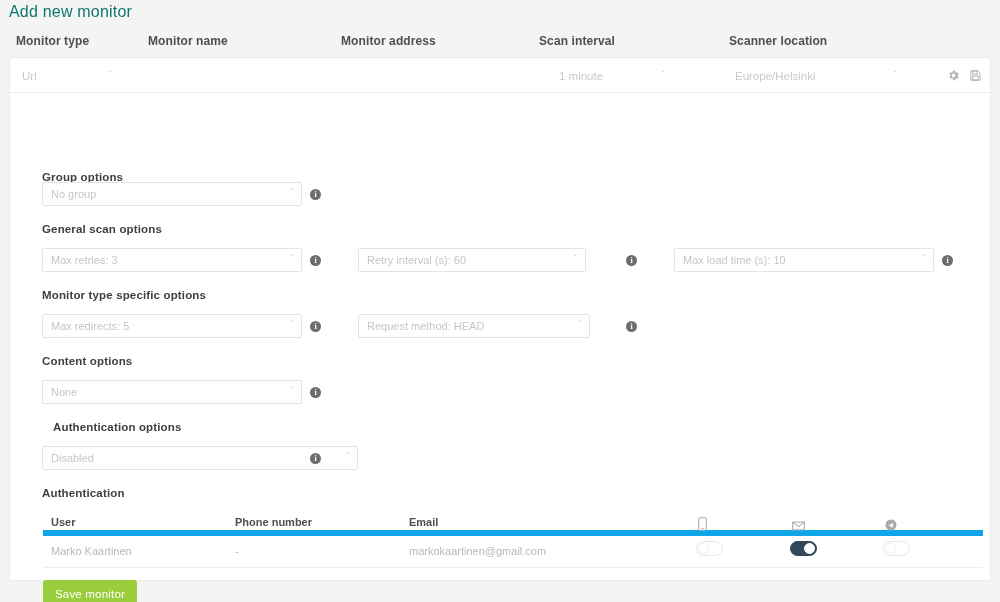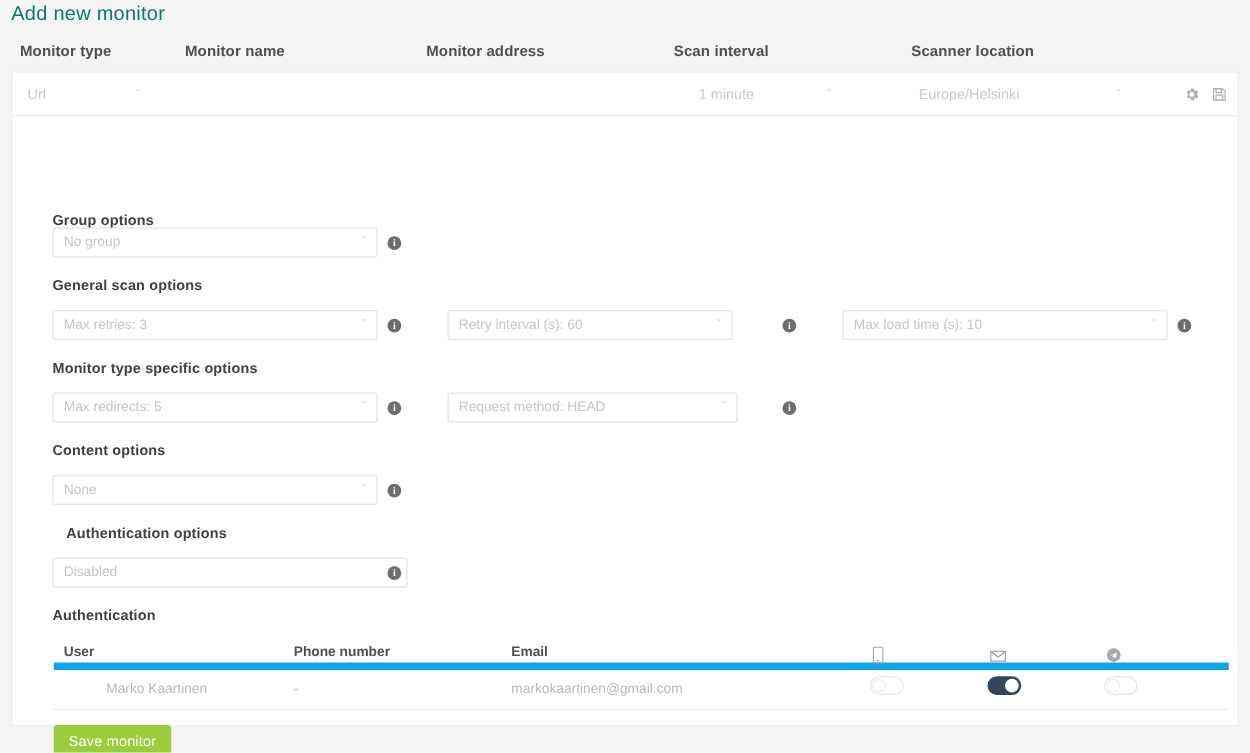--- a/index.html
+++ b/index.html
@@ -278,21 +278,21 @@
           <span class="chev">ˇ</span>
         </div>
         <div class="info-icon" style="left: 616px; top: 228px;">i</div>
         <div class="section-label" style="left: 32px; top: 262px;">Content options</div>
         <div class="select" style="left: 32px; top: 287px; width: 260px;">
           <span>None</span>
           <span class="chev">ˇ</span>
         </div>
         <div class="info-icon" style="left: 300px; top: 294px;">i</div>
         <div class="section-label" style="left: 43px; top: 328px;">Authentication options</div>
-        <div class="select" style="left: 32px; top: 353px; width: 284px;">
+        <div class="select" style="left: 32px; top: 353px; width: 316px;">
           <span>Disabled</span>
           <span class="chev">ˇ</span>
         </div>
         <div class="info-icon" style="left: 300px; top: 360px;">i</div>
         <div class="section-label" style="left: 32px; top: 394px;">Authentication</div>
         <div class="notif-table" style="top: 423px;">
           <div class="notif-head">
             <div class="th" style="left: 8px;">User</div>
             <div class="th" style="left: 192px;">Phone number</div>
             <div class="th" style="left: 366px;">Email</div>
@@ -303,21 +303,21 @@
             <div class="th-icon" style="left: 749px;"><svg width="13" height="10" viewBox="0 0 20 14" fill="none" stroke="#a8a8a8" stroke-width="1.6">
                 <rect x="1" y="1" width="18" height="12"></rect>
                 <polyline points="1,1 10,8 19,1"></polyline>
               </svg></div>
             <div class="th-icon" style="left: 842px;"><svg width="12" height="12" viewBox="0 0 24 24" fill="#a8a8a8">
                 <circle cx="12" cy="12" r="11"></circle>
                 <path d="M6 12.2l11-4.3-1.9 9.4-3.3-2.5-1.6 1.6-.2-2.8 5-4.6-6.2 3.8z" fill="#fff"></path>
               </svg></div>
           </div>
           <div class="notif-row">
-            <div class="td" style="left: 8px; margin-left: 34px;">Marko Kaartinen</div>
+            <div class="td" style="left: 8px;">Marko Kaartinen</div>
             <div class="td" style="left: 192px;">-</div>
             <div class="td" style="left: 366px;">markokaartinen@gmail.com</div>
             <div class="toggle" style="left: 653px;">
               <div class="knob"></div>
             </div>
             <div class="toggle on" style="left: 747px;">
               <div class="knob"></div>
             </div>
             <div class="toggle" style="left: 840px;">
               <div class="knob"></div>

